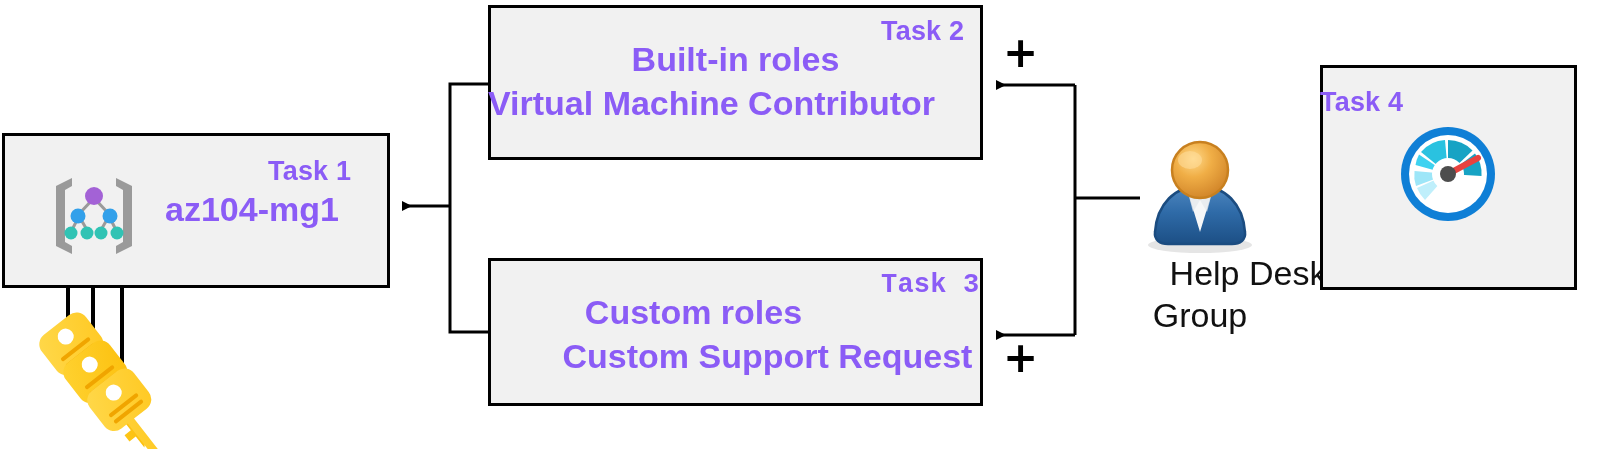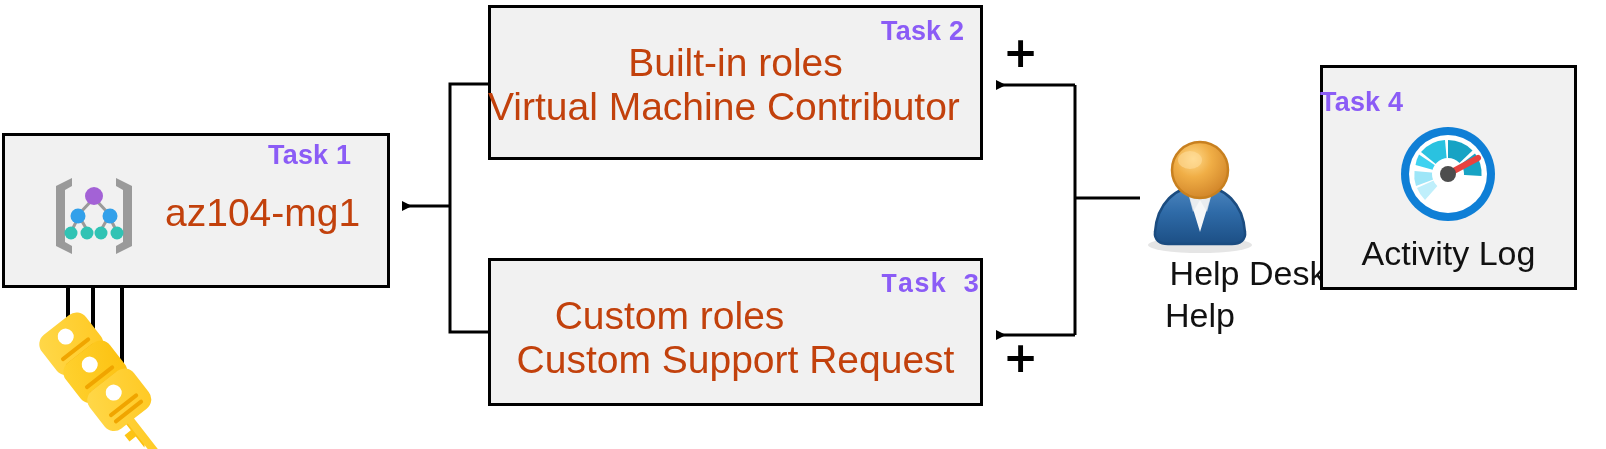--- a/index.html
+++ b/index.html
@@ -27,25 +27,26 @@
   .task-tag {
     position: absolute;
     color: #8b5cf6;
     font-weight: bold;
     font-size: 27px;
     letter-spacing: 0.2px;
     white-space: nowrap;
   }
   .box-text {
     position: absolute;
-    color: #c2410c;
-    font-size: 39px;
+    color: #8b5cf6;
+    font-size: 34px;
     line-height: 1.27;
     white-space: nowrap;
     text-align: center;
+    font-weight: bold;
   }
   .free-label {
     position: absolute;
     color: #111111;
     font-size: 34px;
     line-height: 1.22;
     text-align: center;
     white-space: nowrap;
   }
   .plus-sign {
@@ -112,21 +113,21 @@
     </g>
 
     <g>
       <line x1="68" y1="345" x2="68" y2="255" stroke="#000000" stroke-width="4" marker-end="url(#arrowUp)"></line>
       <line x1="93" y1="385" x2="93" y2="255" stroke="#000000" stroke-width="4" marker-end="url(#arrowUp)"></line>
       <line x1="122" y1="425" x2="122" y2="264" stroke="#000000" stroke-width="4" marker-end="url(#arrowUp)"></line>
     </g>
   </svg>
 
   <div class="node-box" style="left:2px; top:133px; width:388px; height:155px;"></div>
-  <div class="task-tag" style="left:268px; top:140px;">Task 1</div>
+  <div class="task-tag" style="left:268px; top:156px;">Task 1</div>
   <div class="box-text" style="left:165px; top:188px;">az104-mg1</div>
 
   <svg class="icon-abs" style="left:46px; top:172px;" width="96" height="88" viewBox="0 0 96 88">
     <path d="M26,6 L10,14 L10,74 L26,82 L26,74 L19,70 L19,18 L26,14 Z" fill="#9A9A9A"></path>
     <path d="M70,6 L86,14 L86,74 L70,82 L70,74 L77,70 L77,18 L70,14 Z" fill="#9A9A9A"></path>
     <line x1="48" y1="26" x2="33" y2="42" stroke="#9A9A9A" stroke-width="3"></line>
     <line x1="48" y1="26" x2="63" y2="42" stroke="#9A9A9A" stroke-width="3"></line>
     <line x1="33" y1="44" x2="26" y2="58" stroke="#9A9A9A" stroke-width="3"></line>
     <line x1="33" y1="44" x2="41" y2="58" stroke="#9A9A9A" stroke-width="3"></line>
     <line x1="63" y1="44" x2="55" y2="58" stroke="#9A9A9A" stroke-width="3"></line>
@@ -140,58 +141,57 @@
     <circle cx="71" cy="61" r="6.5" fill="#31C3B4"></circle>
   </svg>
 
   <div class="node-box" style="left:488px; top:5px; width:495px; height:155px;"></div>
   <div class="task-tag" style="left:881px; top:16px;">Task 2</div>
   <div class="box-text" style="left:488px; top:38px; width:495px;">Built-in roles</div>
   <div class="box-text" style="left:488px; top:82px; width:442px;">Virtual Machine Contributor</div>
 
   <div class="node-box" style="left:488px; top:258px; width:495px; height:148px;"></div>
   <div class="task-tag" style="left:881px; top:270px;font-family:Liberation Mono, monospace;">Task 3</div>
-  <div class="box-text" style="left:464px; top:291px; width:411px;">Custom roles</div>
-  <div class="box-text" style="left:488px; top:335px; width:495px;">Custom Support Request</div>
+  <div class="box-text" style="left:488px; top:291px; width:411px;">Custom roles</div>
+  <div class="box-text" style="left:488px; top:335px; width:495px;padding-left:32px;">Custom Support Request</div>
 
   <div class="plus-sign" style="left:1003px; top:32px;">+</div>
   <div class="plus-sign" style="left:1003px; top:337px;">+</div>
 
   <svg class="icon-abs" style="left:1135px; top:140px;" width="130" height="115" viewBox="0 0 130 115">
     <ellipse cx="65" cy="105" rx="52" ry="8" fill="#000000" opacity="0.10"></ellipse>
     <path d="M65,46 C40,46 22,64 20,92 C19,100 25,104 33,104 L97,104
              C105,104 111,100 110,92 C108,64 90,46 65,46 Z" fill="url(#bodyGrad)" stroke="#1B4C80" stroke-width="2.5"></path>
     <path d="M52,49 L65,92 L78,49 L71,46 L65,58 L59,46 Z" fill="#F6F7F8"></path>
     <path d="M52,49 L58,47 L65,60 L58,72 Z" fill="#E4E8EC" opacity="0.75"></path>
     <path d="M78,49 L72,47 L65,60 L72,72 Z" fill="#E4E8EC" opacity="0.75"></path>
     <circle cx="65" cy="30" r="28" fill="url(#headGrad)" stroke="#C8801F" stroke-width="2.5"></circle>
     <ellipse cx="55" cy="20" rx="12" ry="9" fill="#FFDE9E" opacity="0.55"></ellipse>
   </svg>
   <div class="free-label" style="left:1138px; top:253px; width:220px;">Help Desk</div>
-  <div class="free-label" style="left:1090px; top:295px; width:220px;">Help</div>
+  <div class="free-label" style="left:1090px; top:295px; width:220px;">Group</div>
 
   <div class="node-box" style="left:1320px; top:65px; width:257px; height:225px;"></div>
   <div class="task-tag" style="left:1320px; top:87px; width:257px; ">Task 4</div>
 
   <svg class="icon-abs" style="left:1391px; top:124px;" width="114" height="100" viewBox="0 0 114 100">
     <circle cx="57" cy="50" r="47" fill="#0F7FD6"></circle>
     <circle cx="57" cy="50" r="39" fill="#FFFFFF"></circle>
 
     <path d="M57,50 L57,16 A34,34 0 0 1 81.5,26.5 Z" fill="#17A3C4"></path>
     <path d="M57,50 L84,29.5 A34,34 0 0 1 90.5,52 Z" fill="#17A3C4"></path>
     <path d="M57,50 L30,28 A34,34 0 0 1 54,16 Z" fill="#2AC2E0"></path>
     <path d="M57,50 L24.5,41 A34,34 0 0 1 28,30.5 Z" fill="#3ED2F0"></path>
     <path d="M57,50 L23.5,47 A34,34 0 0 0 25,62 Z" fill="#9DE6F8"></path>
     <path d="M57,50 L26,64 A34,34 0 0 0 34,76 Z" fill="#BFEFFB"></path>
     <circle cx="57" cy="50" r="16" fill="#FFFFFF"></circle>
     <line x1="57" y1="50" x2="87" y2="34" stroke="#E8423F" stroke-width="6" stroke-linecap="round"></line>
     <circle cx="57" cy="50" r="8" fill="#4D4D4D"></circle>
   </svg>
 
-  <div class="free-label" style="left:1320px; top:233px; width:257px;">Activity Log</div>
 
   <svg class="icon-abs" style="left:34px; top:300px;" width="130" height="149" viewBox="0 0 130 149">
 
     <g transform="translate(6,4) rotate(-38 36 36)">
       <path d="M14,12 L46,12 A12,12 0 0 1 58,24 L58,48 A12,12 0 0 1 46,60 L30,60
                L30,118 L22,126 L22,112 L14,112 L14,104 L22,104 L22,60 L14,60
                A12,12 0 0 1 2,48 L2,24 A12,12 0 0 1 14,12 Z" fill="url(#keyGradA)"></path>
       <circle cx="30" cy="27" r="8" fill="#FFFFFF"></circle>
       <rect x="12" y="41" width="36" height="4" rx="2" fill="#F0A500"></rect>
       <rect x="12" y="49" width="36" height="4" rx="2" fill="#F0A500"></rect>

